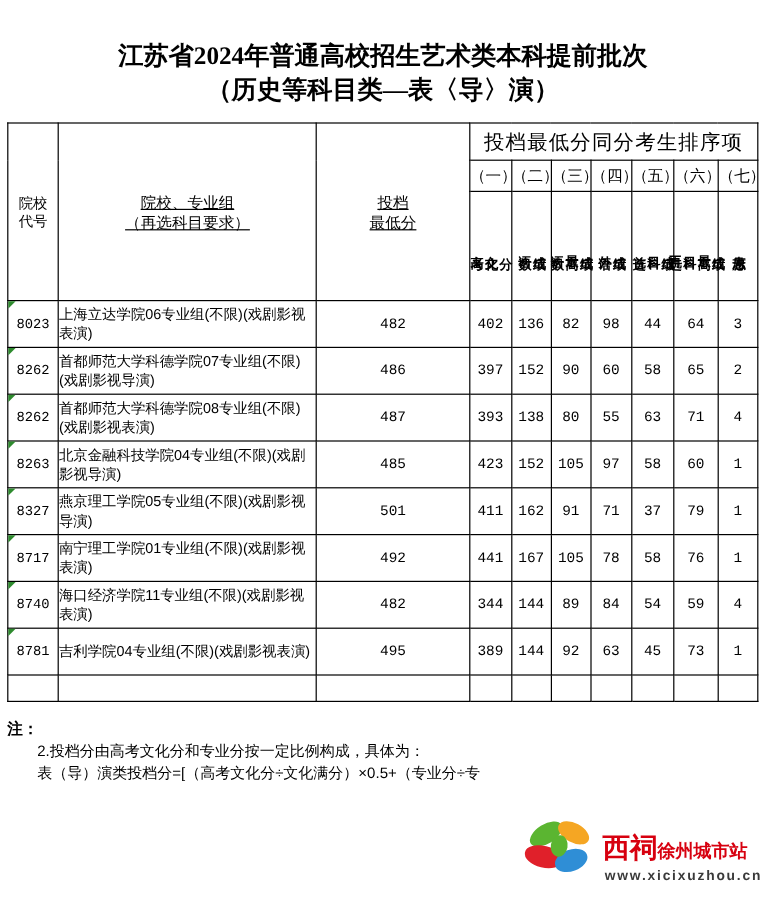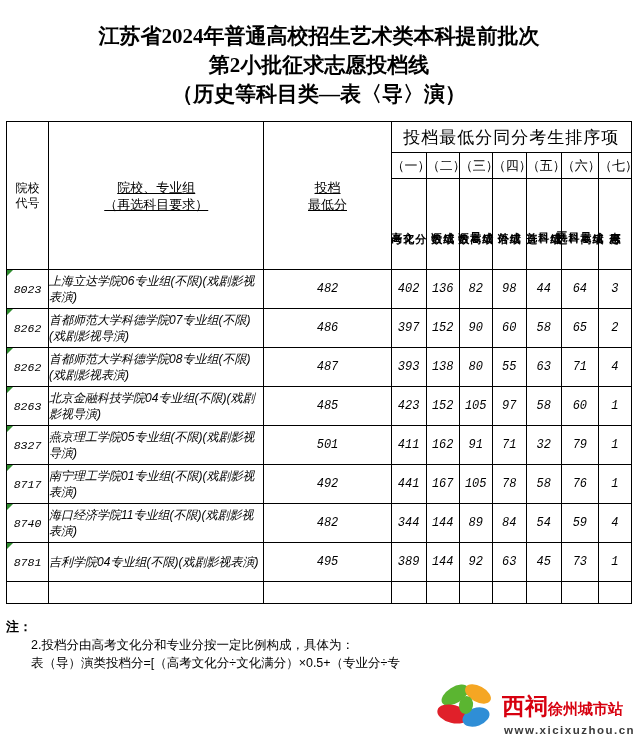--- a/index.html
+++ b/index.html
@@ -11,21 +11,21 @@
     width: 638px;
     height: 754px;
     font-family: "Liberation Sans", "DejaVu Sans", sans-serif;
     color: #000000;
     overflow: hidden;
     position: relative;
   }
 
   
   .title-block {
-    padding-top: 22px;
+    padding-top: 32px;
     text-align: center;
     font-family: "Liberation Serif", "DejaVu Serif", serif;
     font-weight: bold;
     font-size: 21px;
     line-height: 29px;
     letter-spacing: 0px;
   }
   .title-line { white-space: nowrap; }
 
   
@@ -124,21 +124,21 @@
     font-size: 12px;
     line-height: 16px;
     padding: 3px 2px 3px 5px;
     font-family: "Liberation Sans", "DejaVu Sans", sans-serif;
   }
   td.num-cell {
     text-align: center;
     font-size: 12px;
     font-family: "Liberation Mono", "DejaVu Sans Mono", monospace;
   }
-  tr.data-row { height: 39px; font-style: italic; }
+  tr.data-row { height: 39px; }
   tr.empty-row { height: 22px; }
 
   
   .notes {
     margin-top: 14px;
     padding: 0 6px;
     font-family: "Liberation Sans", "DejaVu Sans", sans-serif;
     font-size: 12.5px;
     line-height: 18px;
     position: relative;
@@ -188,21 +188,20 @@
     letter-spacing: 1.5px;
     color: #3a3a3a;
     white-space: nowrap;
   }
 </style>
 </head>
 <body>
 
 <div class="title-block">
   <div class="title-line">江苏省2024年普通高校招生艺术类本科提前批次</div>
-  <div class="title-line">第2小批征求志愿投档线</div>
   <div class="title-line">（历史等科目类—表〈导〉演）</div>
 </div>
 
 <div class="table-wrap">
   <table class="score-table">
     <colgroup>
       <col class="c-code">
         <col class="c-name">
         <col class="c-min">
       <col class="c-r1">
@@ -342,21 +341,21 @@
       </tr>
 
       <tr class="data-row">
         <td class="code-cell"><span class="flag"></span><span>8327</span></td>
         <td class="name-cell">燕京理工学院05专业组(不限)(戏剧影视导演)</td>
         <td class="num-cell">501</td>
         <td class="num-cell">411</td>
         <td class="num-cell">162</td>
         <td class="num-cell">91</td>
         <td class="num-cell">71</td>
-        <td class="num-cell">32</td>
+        <td class="num-cell">37</td>
         <td class="num-cell">79</td>
         <td class="num-cell">1</td>
       </tr>
 
       <tr class="data-row">
         <td class="code-cell"><span class="flag"></span><span>8717</span></td>
         <td class="name-cell">南宁理工学院01专业组(不限)(戏剧影视表演)</td>
         <td class="num-cell">492</td>
         <td class="num-cell">441</td>
         <td class="num-cell">167</td>

